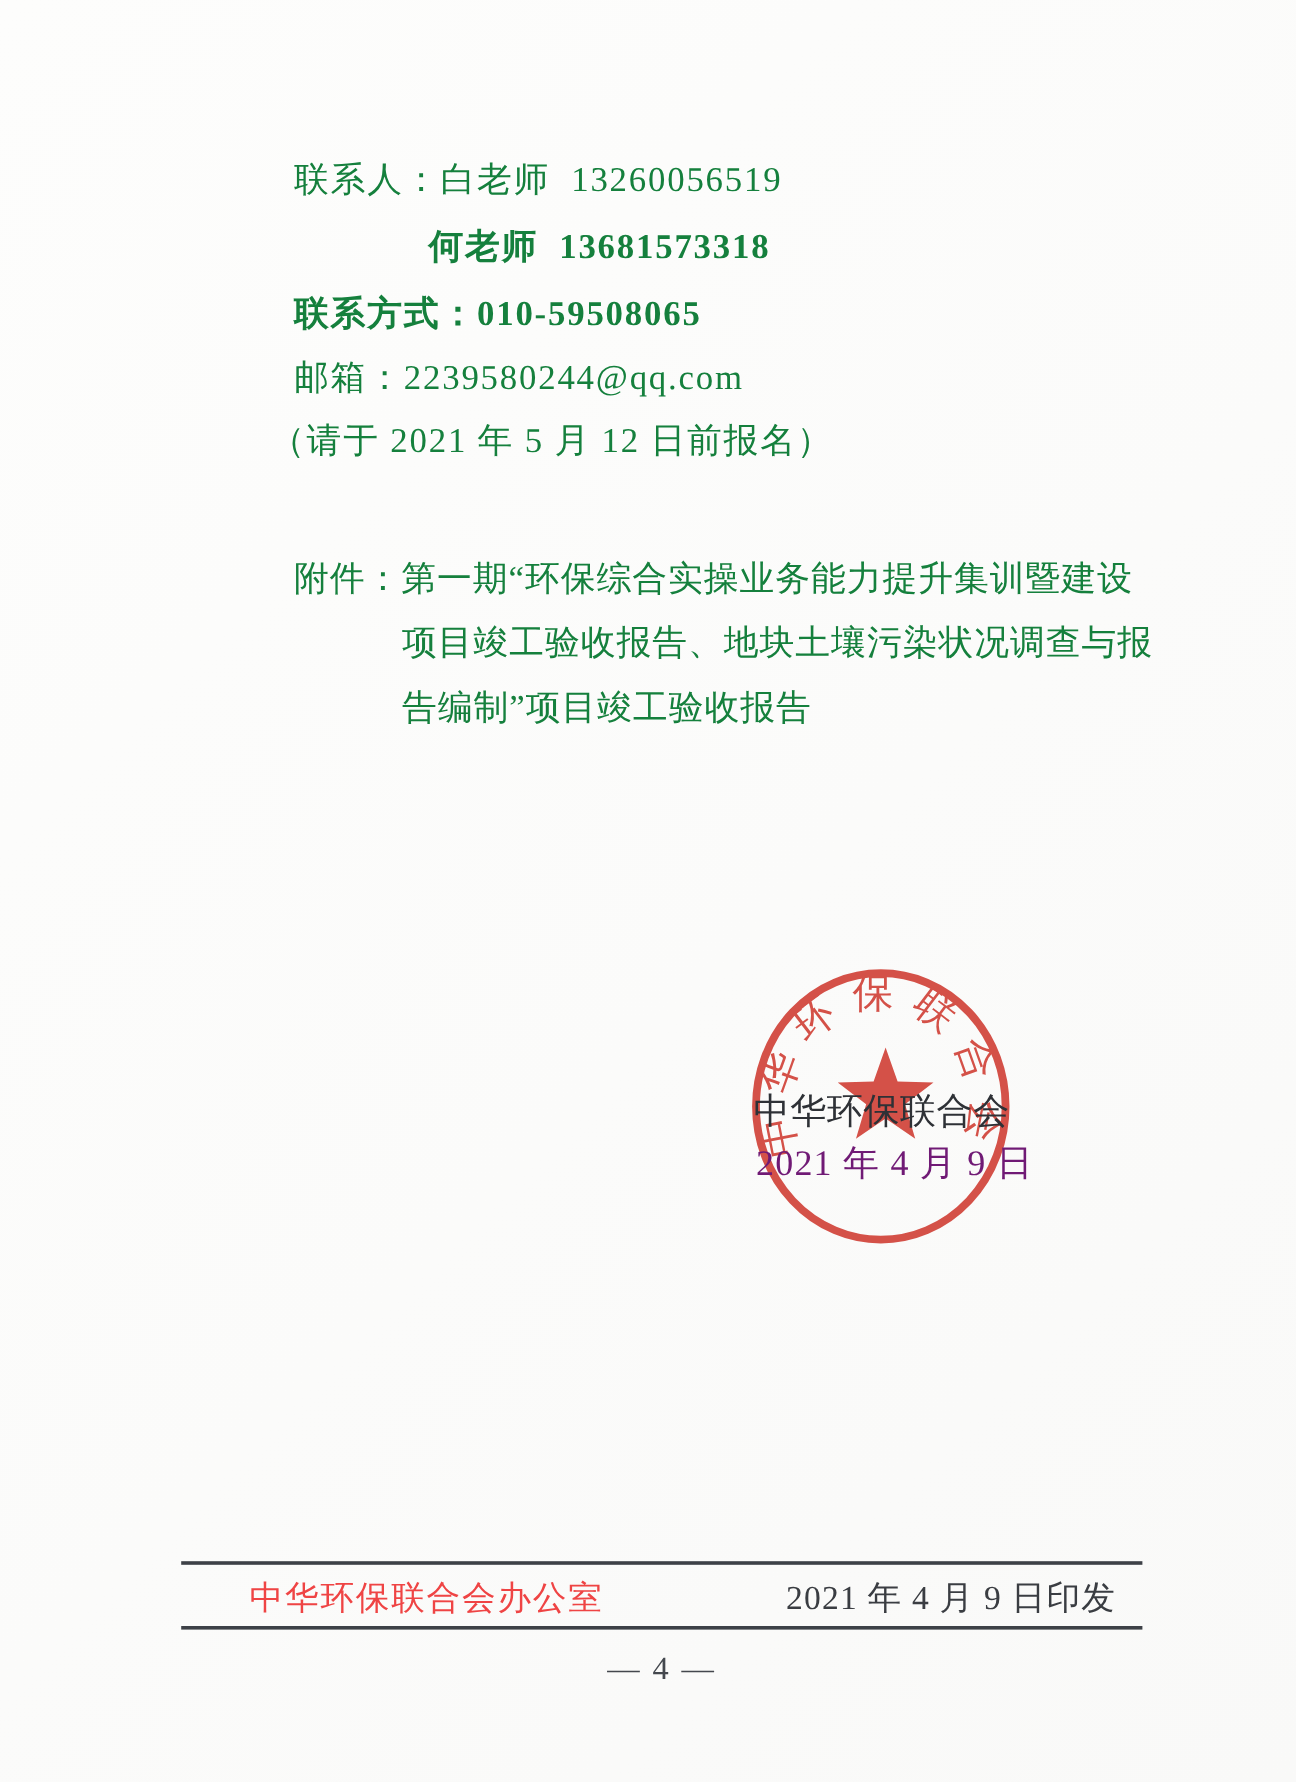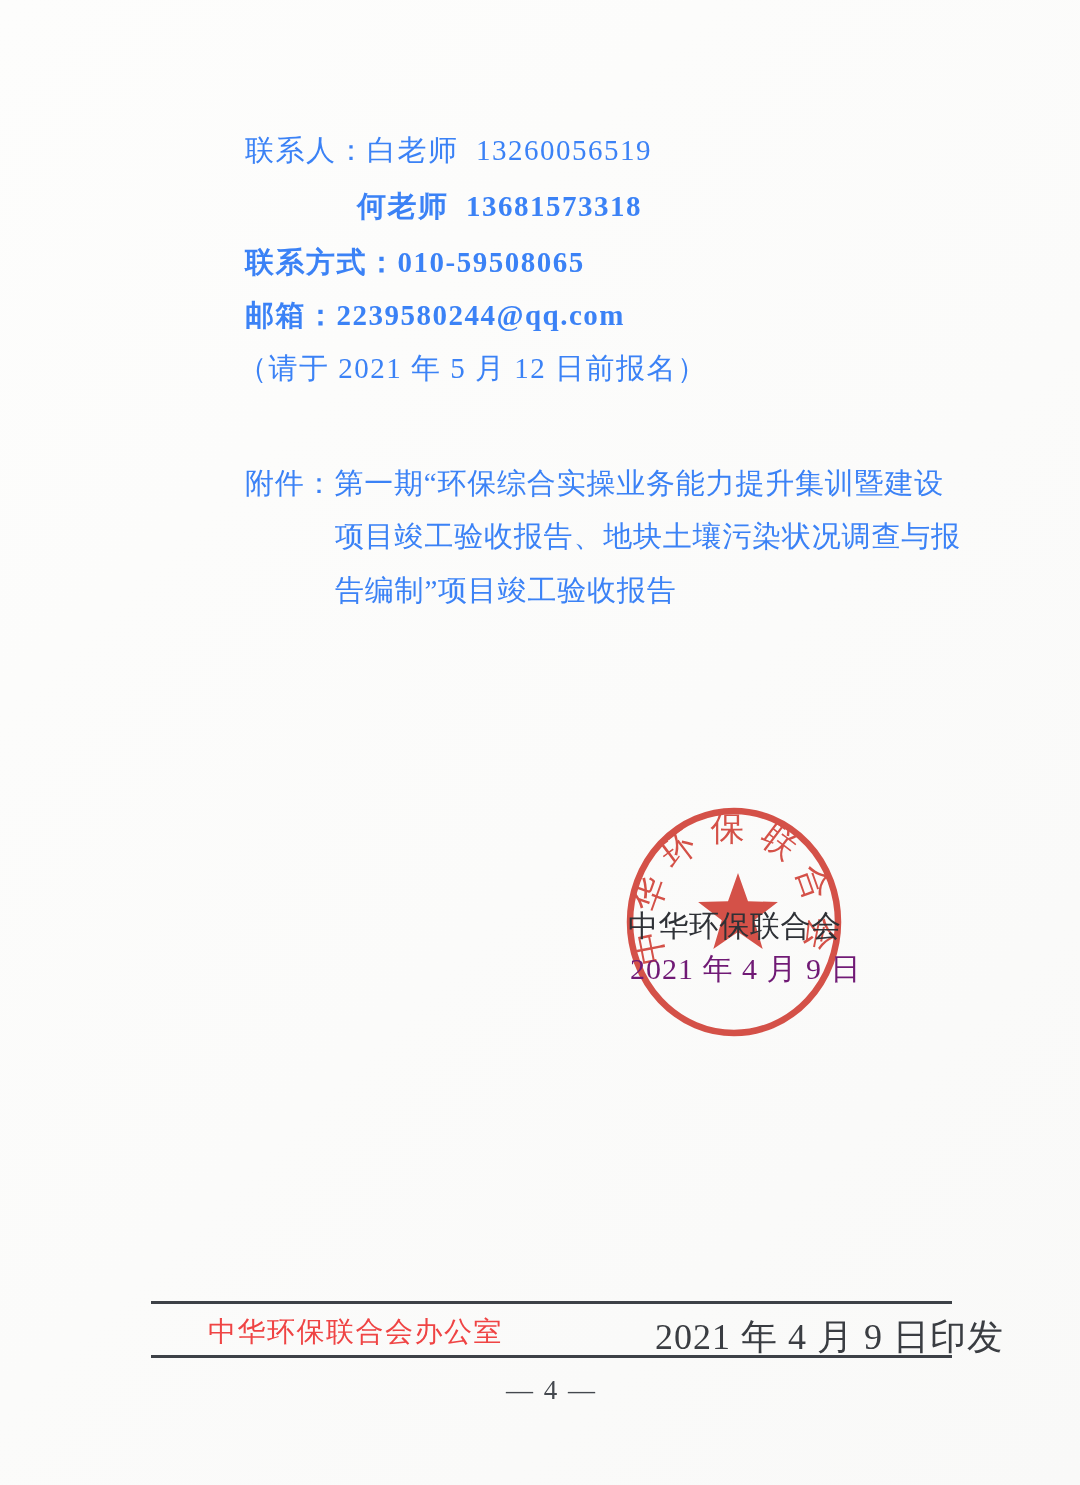--- a/index.html
+++ b/index.html
@@ -12,21 +12,21 @@
     font-family: "Liberation Serif", "DejaVu Serif", serif;
     color: #383b40;
     overflow: hidden;
   }
   .doc-line {
     position: absolute;
     font-size: 29px;
     line-height: 1.2;
     letter-spacing: 1.5px;
     white-space: pre;
-    color: #3b82f6;
+    color: #15803d;
   }
   .attach-line { letter-spacing: 0.8px; }
   
   .seal-wrap {
     position: absolute;
     left: 620px;
     top: 803px;
     width: 228px;
     height: 238px;
     z-index: 1;
@@ -68,21 +68,21 @@
     top: 1313px;
     font-size: 28px;
     letter-spacing: 1.5px;
     color: #ef4444;
     white-space: pre;
   }
   .footer-date {
     position: absolute;
     left: 655px;
     top: 1313px;
-    font-size: 36px;
+    font-size: 28px;
     letter-spacing: 1px;
     color: #3a3d42;
     white-space: pre;
   }
   .page-number {
     position: absolute;
     left: 151px;
     width: 801px;
     top: 1375px;
     text-align: center;
@@ -94,23 +94,23 @@
 </style>
 </head>
 <body>
 
 <div class="doc-line" style="left:245px; top:133px;">联系人：白老师  13260056519</div>
 
 <div class="doc-line" style="left:357px; top:189px;font-weight:bold;">何老师  13681573318</div>
 
 <div class="doc-line" style="left:245px; top:245px;font-weight:bold;">联系方式：010-59508065</div>
 
-<div class="doc-line" style="left:245px; top:298px;font-weight:bold;">邮箱：2239580244@qq.com</div>
+<div class="doc-line" style="left:245px; top:298px;">邮箱：2239580244@qq.com</div>
 
-<div class="doc-line" style="left:238px; top:351px;">（请于 2021 年 5 月 12 日前报名）</div>
+<div class="doc-line" style="left:225px; top:351px;">（请于 2021 年 5 月 12 日前报名）</div>
 
 <div class="doc-line attach-line" style="left:245px; top:466px;text-align:center;">附件：第一期“环保综合实操业务能力提升集训暨建设</div>
 
 <div class="doc-line attach-line" style="left:335px; top:519px;">项目竣工验收报告、地块土壤污染状况调查与报</div>
 
 <div class="doc-line attach-line" style="left:335px; top:573px;">告编制”项目竣工验收报告</div>
 
 <div class="seal-wrap">
   <svg width="228" height="238" viewBox="0 0 228 238">
     <ellipse cx="114" cy="119" rx="104" ry="111" fill="none" stroke-width="6.5" stroke="#cf3a30"></ellipse>

